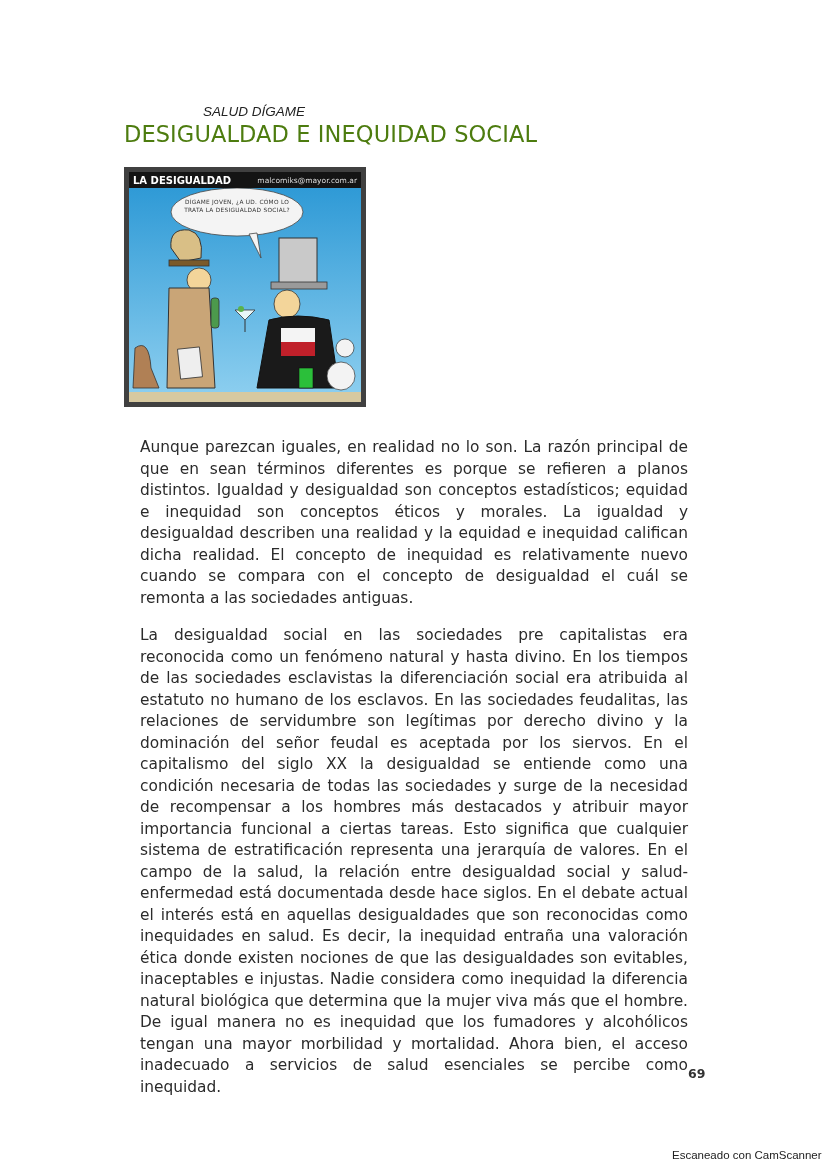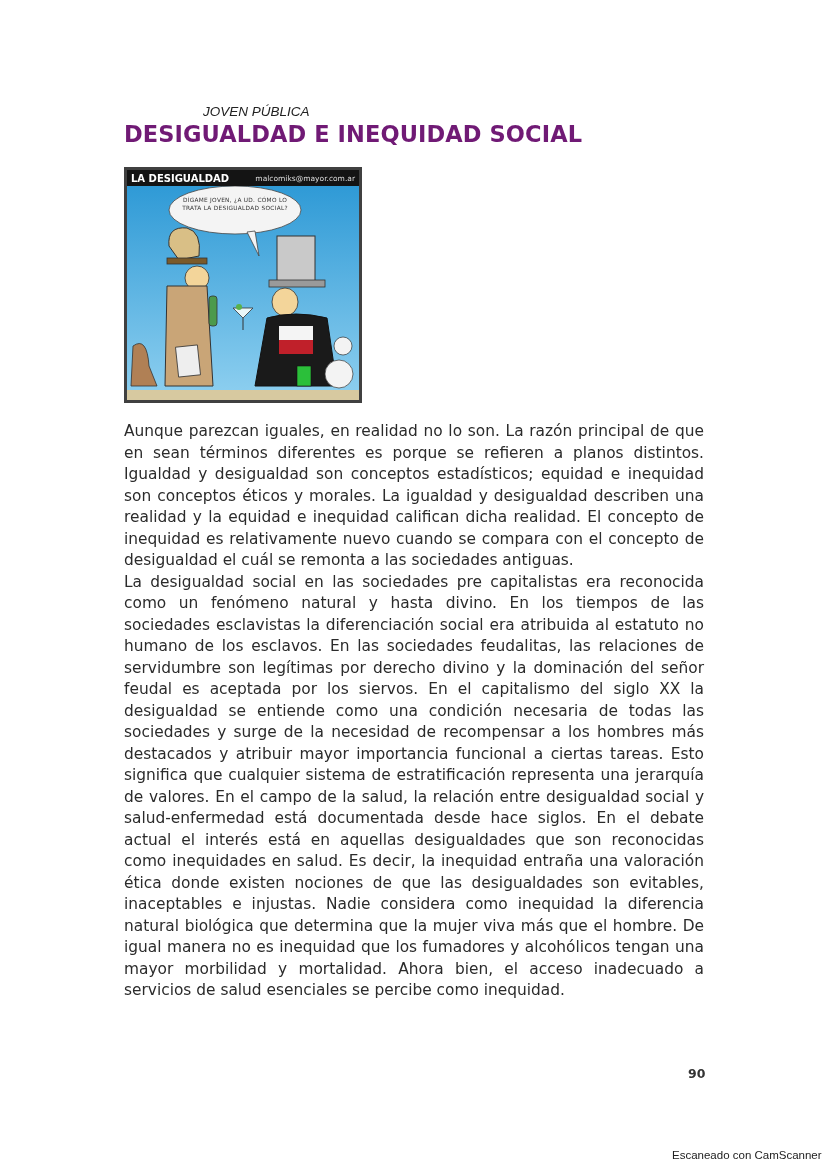--- a/index.html
+++ b/index.html
@@ -7,58 +7,58 @@
     width:828px; height:1171px; background:#ffffff; position:relative; overflow:hidden;
     font-family: "DejaVu Sans", sans-serif; color:#2a2a2a;
   }
   .header {
     position:absolute; left:203px; top:104px; width:440px;
     font-family: "Liberation Sans", sans-serif; font-style:italic; font-size:13.5px; color:#222;
     display:flex; justify-content:space-between;
   }
   .title {
     position:absolute; left:124px; top:121px;
-    font-family: "DejaVu Sans", sans-serif; font-weight:bold; font-size:22.5px; color:#701a75;
+    font-family: "DejaVu Sans", sans-serif; font-weight:normal; font-size:22.5px; color:#4d7c0f;
     letter-spacing:0.1px;
   }
   .comic {
     position:absolute; left:124px; top:167px; width:232px; height:230px;
-    border:3px solid #404040; background:#3aa5dc; overflow:hidden;
+    border:5px solid #404040; background:#3aa5dc; overflow:hidden;
   }
   .comic-bar {
     position:absolute; left:0; top:0; right:0; height:16px; background:#141414;
     display:flex; align-items:center; justify-content:space-between; padding:0 4px; box-sizing:border-box;
   }
   .comic-title { font-family:"DejaVu Sans", sans-serif; font-weight:bold; font-size:10px; color:#fff; }
   .comic-email { font-family:"DejaVu Sans", sans-serif; font-size:7.5px; color:#ddd; }
   .comic svg { position:absolute; left:0; top:16px; }
   .bubble-text {
     position:absolute; left:48px; top:26px; width:120px; text-align:center;
     font-family:"DejaVu Sans", sans-serif; font-size:5.8px; line-height:8px; color:#333; letter-spacing:0.3px;
   }
   .body-text {
     position:absolute; left:124px; top:421px; width:580px;
     font-family: "DejaVu Sans", sans-serif; font-size:15.4px; line-height:21.5px; color:#2b2b2b;
     text-align:justify;
   }
-  .body-text p { margin:0; }
+  .body-text p { margin:16px; }
   .page-number {
     position:absolute; left:688px; top:1066px; font-family:"DejaVu Sans", sans-serif;
     font-weight:bold; font-size:12.5px; color:#333;
   }
   .watermark {
     position:absolute; left:672px; top:1149px; font-family:"Liberation Sans", sans-serif;
     font-size:11.5px; color:#222;
   }
 </style>
 </head>
 <body>
 
 <div class="header">
-  <span>JOVEN PÚBLICA</span>
+  <span>SALUD DÍGAME</span>
 </div>
 
 <div class="title">DESIGUALDAD E INEQUIDAD SOCIAL</div>
 
 <div class="comic">
   <div class="comic-bar">
     <span class="comic-title">LA DESIGUALDAD</span>
     <span class="comic-email">malcomiks@mayor.com.ar</span>
   </div>
   <svg width="232" height="214" viewBox="0 0 232 214">
@@ -98,14 +98,14 @@
     <rect x="0" y="204" width="232" height="10" fill="#d7c9a0"></rect>
   </svg>
   <div class="bubble-text">DÍGAME JOVEN, ¿A UD. CÓMO LO TRATA LA DESIGUALDAD SOCIAL?</div>
 </div>
 
 <div class="body-text">
   <p>Aunque parezcan iguales, en realidad no lo son. La razón principal de que en sean términos diferentes es porque se refieren a planos distintos. Igualdad y desigualdad son conceptos estadísticos; equidad e inequidad son conceptos éticos y morales. La igualdad y desigualdad describen una realidad y la equidad e inequidad califican dicha realidad. El concepto de inequidad es relativamente nuevo cuando se compara con el concepto de desigualdad el cuál se remonta a las sociedades antiguas.</p>
   <p>La desigualdad social en las sociedades pre capitalistas era reconocida como un fenómeno natural y hasta divino. En los tiempos de las sociedades esclavistas la diferenciación social era atribuida al estatuto no humano de los esclavos. En las sociedades feudalitas, las relaciones de servidumbre son legítimas por derecho divino y la dominación del señor feudal es aceptada por los siervos. En el capitalismo del siglo XX la desigualdad se entiende como una condición necesaria de todas las sociedades y surge de la necesidad de recompensar a los hombres más destacados y atribuir mayor importancia funcional a ciertas tareas. Esto significa que cualquier sistema de estratificación representa una jerarquía de valores. En el campo de la salud, la relación entre desigualdad social y salud-enfermedad está documentada desde hace siglos. En el debate actual el interés está en aquellas desigualdades que son reconocidas como inequidades en salud. Es decir, la inequidad entraña una valoración ética donde existen nociones de que las desigualdades son evitables, inaceptables e injustas. Nadie considera como inequidad la diferencia natural biológica que determina que la mujer viva más que el hombre. De igual manera no es inequidad que los fumadores y alcohólicos tengan una mayor morbilidad y mortalidad. Ahora bien, el acceso inadecuado a servicios de salud esenciales se percibe como inequidad.</p>
 </div>
 
-<div class="page-number">90</div>
+<div class="page-number">69</div>
 <div class="watermark">Escaneado con CamScanner</div>
 
 </body></html>

